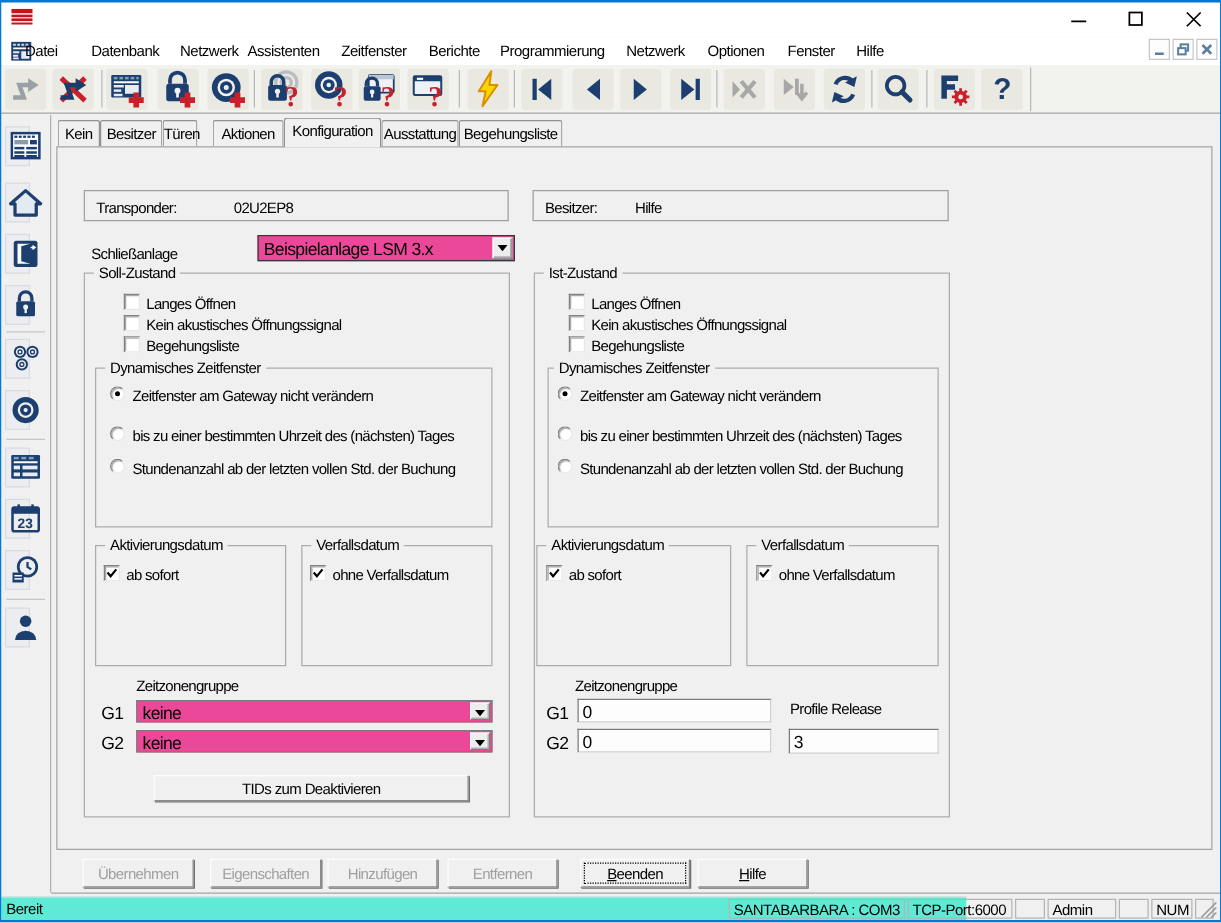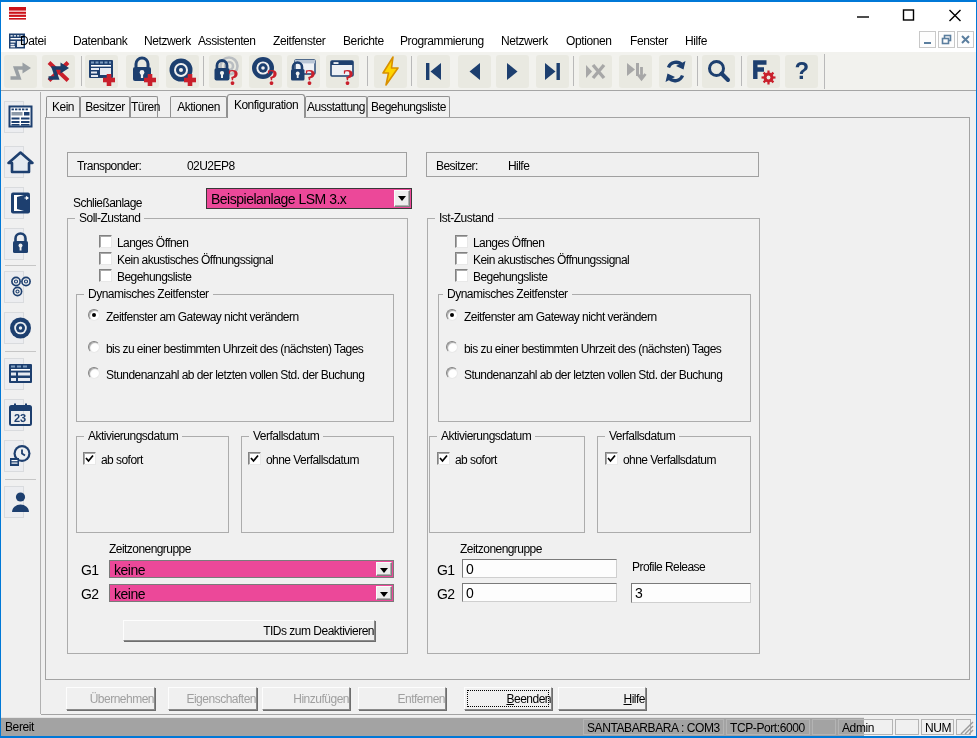--- a/index.html
+++ b/index.html
@@ -12,40 +12,40 @@
 #menubar{left:1px;top:30px;width:975px;height:22px;background:#fff}
 .menuitem{top:4px;font-size:12px;letter-spacing:-0.4px}
 #toolbar{left:1px;top:52px;width:975px;height:39px;background:#f2f2ee;border-bottom:1px solid #a5a5a5}
 .tbtn{top:3px;width:33px;height:33px;background:#e9e9e1;border-radius:3px}
 .tsep{top:4px;width:1px;height:30px;background:#b9b9b9}
 
 #sidebar{left:1px;top:92px;width:40px;height:622px;background:#f0f0f0;border-right:1px solid #b1b1b1}
 .sbtn{left:3px;width:20px;height:32px;background:#ecedf0;border:1px solid #d9dbde;border-radius:0}
 .sdiv{left:4px;width:31px;height:1px;background:#c6c6c6}
 
-#statusbar{left:1px;top:717px;width:863px;height:19px;background:#a3a3a3;border-top:1px solid #e3e3e3}
+#statusbar{left:1px;top:717px;width:772px;height:19px;background:#5eead4;border-top:1px solid #e3e3e3}
 .sseg{top:1px;height:16px;border:1px solid #b4b4b4;font-size:12px;letter-spacing:-0.4px;padding:1px 3px 0 3px}
 
 #tabpage{left:45px;top:117px;width:925px;height:563px;border:1px solid #a3a3a3;background:#f0f0f0}
 .tab{position:absolute;top:96px;height:21px;background:#f0f0f0;border:1px solid #919191;border-bottom:none;border-radius:2px 2px 0 0;font-size:12px;letter-spacing:-0.5px;text-align:center;padding-top:3px}
 .tab.active{top:94px;height:24px;z-index:5;border-radius:3px 3px 0 0}
 
 .static{border:1px solid #a0a0a0}
 .group{border:1px solid #acacac}
 .glabel{position:absolute;top:-8px;background:#f0f0f0;padding:0 4px;letter-spacing:-0.5px}
 .cb{width:13px;height:13px;background:#fff;border:1px solid #828282;border-right-color:#e8e8e8;border-bottom-color:#e8e8e8;box-shadow:inset 1px 1px 0 #a9a9a9}
 .rb{width:12px;height:12px;background:#fff;border:1px solid #828282;border-right-color:#e8e8e8;border-bottom-color:#e8e8e8;border-radius:50%;box-shadow:inset 1px 1px 1px #a9a9a9}
 .rb.sel::after{content:"";position:absolute;left:3px;top:3px;width:4px;height:4px;background:#000;border-radius:50%}
 .lbl{position:absolute;letter-spacing:-0.55px;white-space:nowrap}
 .combo{background:#ec4899;border:1px solid #383838}
 .combo .ctext{position:absolute;left:4px;top:2px;font-size:14px;letter-spacing:-0.5px}
 .cbtn{position:absolute;right:1px;top:1px;bottom:1px;width:16px;background:#ededed;border:1px solid #7f7f7f;border-top-color:#fbfbfb;border-left-color:#fbfbfb;box-shadow:inset -1px -1px 0 #b0b0b0}
 .cbtn::after{content:"";position:absolute;left:2.5px;top:5px;border:4.5px solid transparent;border-top:5.5px solid #000}
 .tfield{background:#fdfdfd;border:1px solid #7a7a7a;border-right-color:#cfcfcf;border-bottom-color:#cfcfcf;font-size:14px;letter-spacing:-0.4px;padding:1px 0 0 3px}
-.btn{background:#f0f0f0;border:1px solid #8a8a8a;border-top-color:#fdfdfd;border-left-color:#fdfdfd;box-shadow:1px 1px 0 #6e6e6e;text-align:right;letter-spacing:-0.5px;padding-top:4px}
+.btn{background:#f0f0f0;border:1px solid #8a8a8a;border-top-color:#fdfdfd;border-left-color:#fdfdfd;box-shadow:1px 1px 0 #6e6e6e;text-align:center;letter-spacing:-0.5px;padding-top:4px}
 .btn.dis{color:#9f9f9f}
 </style></head>
 <body>
 
 <div class="abs" id="titlebar">
   <svg class="abs" style="left:8px;top:5px" width="18" height="15" viewBox="0 0 18 15">
     <rect x="0" y="0" width="17" height="3.6" fill="#cc1219"></rect>
     <rect x="0" y="4.7" width="17" height="2.1" fill="#cc1219"></rect>
     <rect x="0" y="7.7" width="17" height="2.2" fill="#cc1219"></rect>
     <rect x="0" y="11" width="17" height="1.6" fill="#cc1219"></rect>

